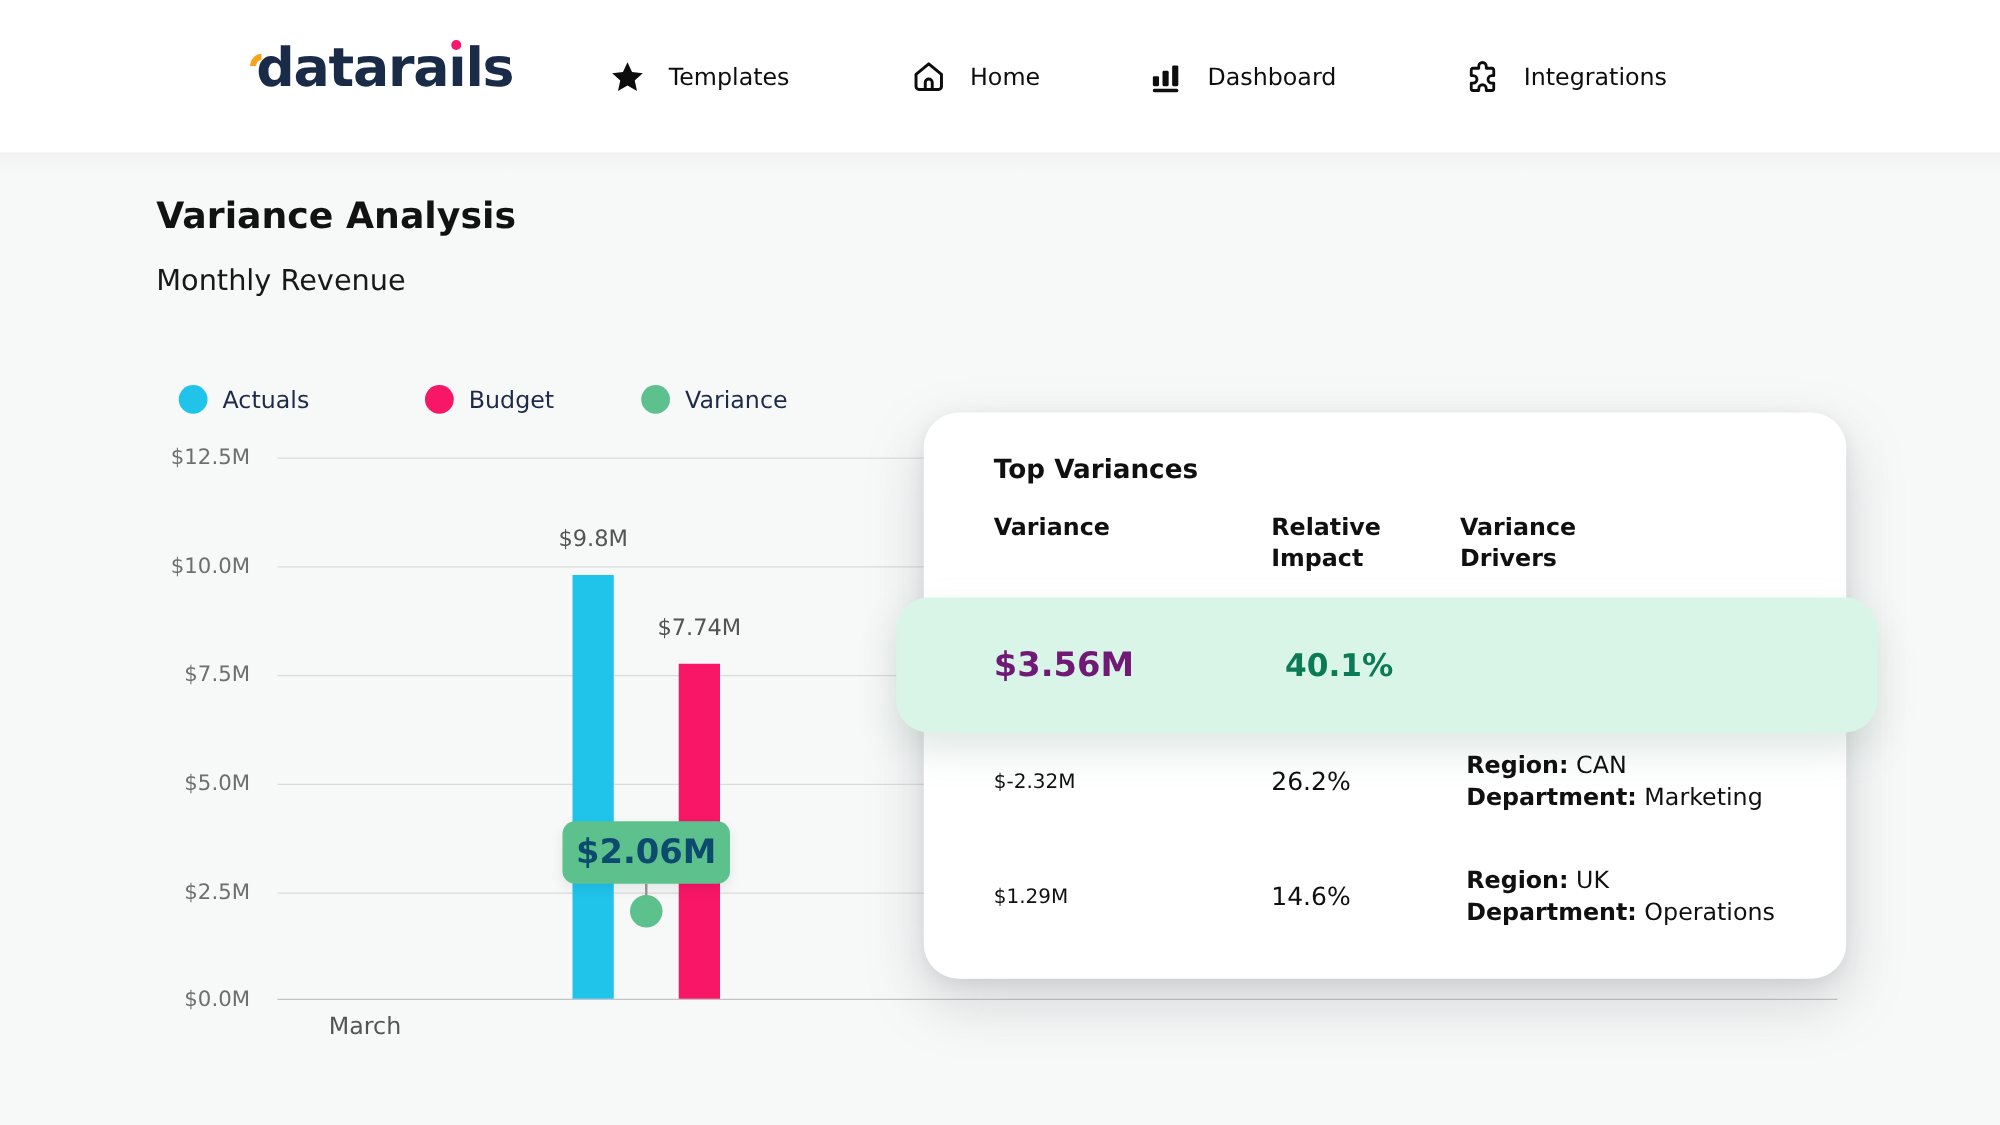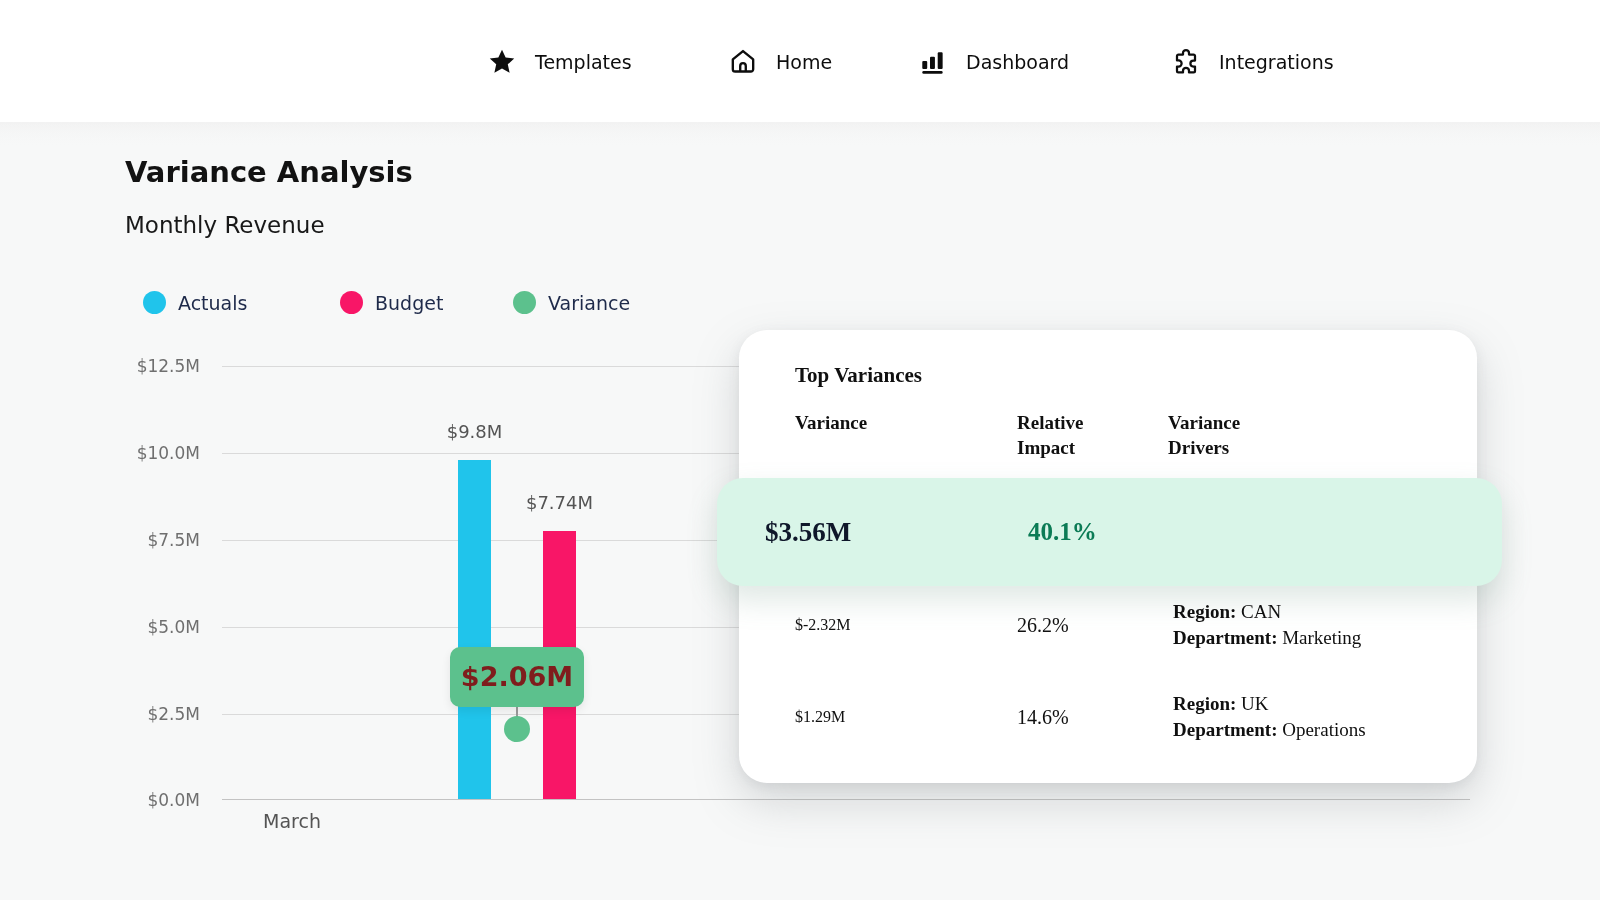--- a/index.html
+++ b/index.html
@@ -40,21 +40,21 @@
     display:flex; align-items:center; gap:18px;
     font-size:19px; font-weight:500; color:#0d0d0d; cursor:pointer;
   }
   .nav-item svg{ display:block; }
 
   
   .page-title{ position:absolute; left:125px; top:155px; font-size:29px; font-weight:700; color:#121212; }
   .page-subtitle{ position:absolute; left:125px; top:212px; font-size:23px; font-weight:400; color:#181818; }
 
   
-  .legend{ position:absolute; left:143px; top:291px; display:flex;text-align:center; }
+  .legend{ position:absolute; left:143px; top:308px; display:flex;text-align:center; }
   .legend-item{ display:flex; align-items:center; gap:12px; }
   .legend-item .swatch{ width:23px; height:23px; border-radius:50%; }
   .legend-item .lbl{ font-size:19px; color:#1e2a4a; }
   .legend-item.li-0{ width:197px; }
   .legend-item.li-1{ width:173px; }
 
   
   .y-tick{
     position:absolute; left:0; width:200px; text-align:right;
     font-size:17px; color:#6f6f6f; transform:translateY(-50%);
@@ -71,32 +71,31 @@
   .bar-col.actuals{ left:236px; }
   .bar-col.budget{ left:321px; }
   .x-label{
     position:absolute; left:232px; top:810px; width:120px; text-align:center;
     font-size:19px; color:#545454;
   }
 
   .variance-connector{ position:absolute; left:294px; width:2px; background:#9a9a9a; }
   .variance-dot{ position:absolute; left:282px; width:26px; height:26px; border-radius:50%; }
   .variance-badge{
-    position:absolute; left:228px; width:134px; height:60px; border-radius:10px;
+    position:absolute; left:228px; width:134px; height:50px; border-radius:10px;
     display:flex; align-items:center; justify-content:center;
-    color:#7f1d1d; font-size:27px; font-weight:600;
+    color:#0c4a6e; font-size:27px; font-weight:600;
     box-shadow:0 4px 10px rgba(0,0,0,0.08);
   }
 
   
   .card{
     position:absolute; left:739px; top:330px; width:738px; height:453px;
     background:#ffffff; border-radius:28px;
     box-shadow:0 18px 45px rgba(120,125,130,0.28), 0 4px 12px rgba(120,125,130,0.12);
-    font-family:Liberation Serif, serif;
   }
   .card-title{ position:absolute; left:56px; top:33px; font-size:21px; font-weight:700; color:#101010; }
   .col-head{ position:absolute; top:80px; font-size:19px; font-weight:700; color:#101010; line-height:25px; }
   .col-head.c0{ left:56px; }
   .col-head.c1{ left:278px; width:100px; }
   .col-head.c2{ left:429px; width:110px; }
 
   .row{ position:absolute; }
   .row .cell{ position:absolute; transform:translateY(-50%); top:50%; white-space:nowrap; }
   .drivers{ font-size:19px; line-height:26px; white-space:nowrap; }
@@ -115,20 +114,23 @@
   .row.plain.r1{ top:245px; }
   .row.plain.r2{ top:337px; }
   .row.plain .variance-cell{ left:56px; font-size:16px; }
   .row.plain .impact-cell{ left:278px; font-size:20px; }
   .row.plain .drivers-cell{ left:434px; }
 </style>
 </head>
 <body>
 
 <div class="header">
+  <div class="logo">
+    <span class="orange-arc"></span><span>datara</span><span class="i-wrap"><span>ı</span><span class="pink-dot"></span></span><span>ls</span>
+  </div>
 
   <div class="nav-item" style="left:487px">
     <span>
       <svg width="30" height="30" viewBox="0 0 28 28">
           <path d="M14 2.6 l3.4 7.3 8 .9 -6 5.4 1.7 7.9 -7.1 -4.1 -7.1 4.1 1.7 -7.9 -6 -5.4 8 -.9 Z" fill="#0d0d0d"></path>
         </svg>
     </span>
     <span>Templates</span>
   </div>
 
@@ -215,21 +217,21 @@
 
 <div class="x-label">March</div>
 
 <div class="card">
   <div class="card-title">Top Variances</div>
   <div class="col-head c0">Variance</div>
   <div class="col-head c1">Relative Impact</div>
   <div class="col-head c2">Variance Drivers</div>
 
   <div class="row highlight" style="background: rgb(217, 245, 232);">
-    <div class="cell variance-cell" style="color: #0f172a;">$3.56M</div>
+    <div class="cell variance-cell" style="color: #701a75; margin-left: 30px;">$3.56M</div>
     <div class="cell impact-cell" style="color: rgb(11, 123, 85);">40.1%</div>
   </div>
 
   <div class="row plain r1">
     <div class="cell variance-cell">$-2.32M</div>
     <div class="cell impact-cell">26.2%</div>
     <div class="cell drivers-cell drivers">
       <div><b>Region:</b> <span>CAN</span></div>
       <div><b>Department:</b> <span>Marketing</span></div>
     </div>

